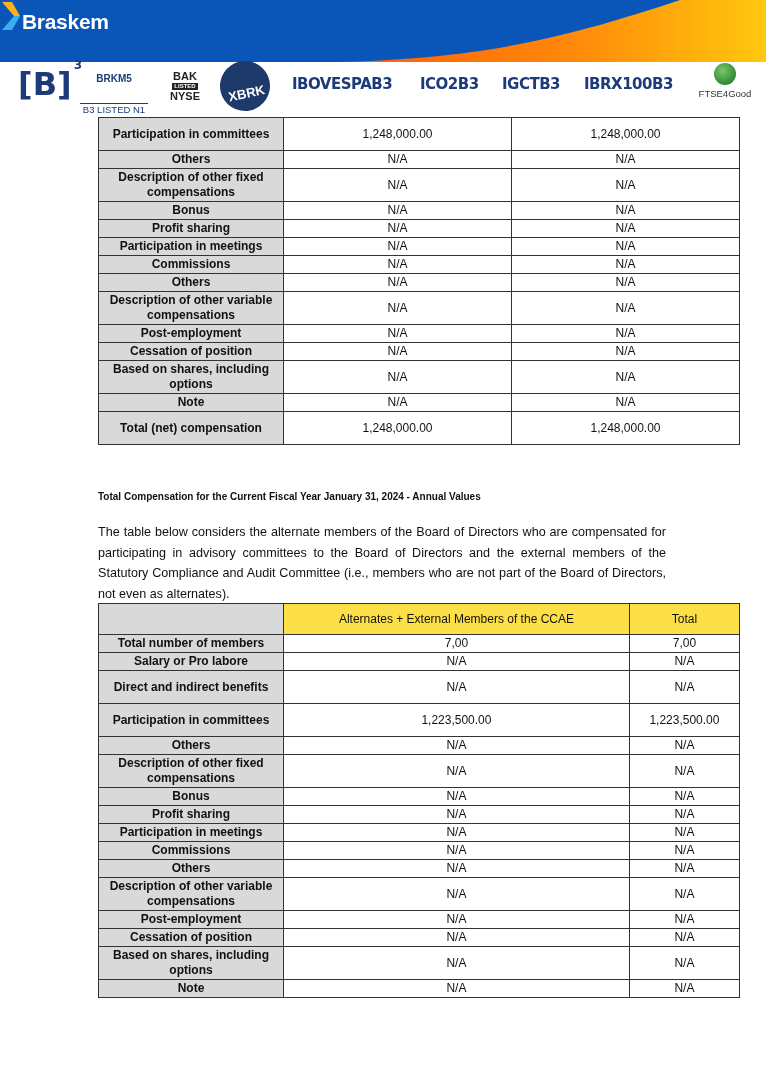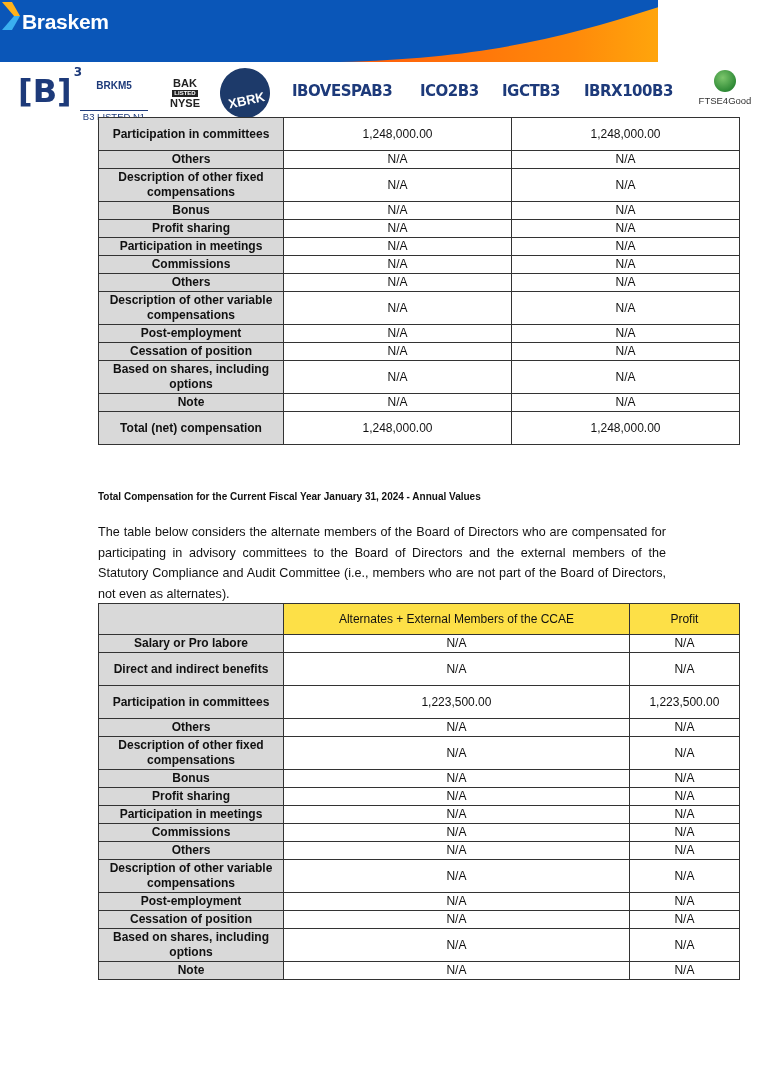--- a/index.html
+++ b/index.html
@@ -1,22 +1,22 @@
 <!DOCTYPE html>
 <html><head>
 <meta charset="utf-8">
 <style>
   html, body { margin:0; padding:0; }
   body { width:766px; height:1084px; background:#fff; position:relative; overflow:hidden;
          font-family:"Liberation Sans", sans-serif; color:#111; }
-  .banner { position:absolute; left:0; top:0; width:658px; height:62px; background:#0a56b8; overflow:hidden; }
+  .banner { position:absolute; left:0; top:0; width:766px; height:62px; background:#0a56b8; overflow:hidden; }
   .banner svg { position:absolute; left:0; top:0; }
   .brand { position:absolute; left:22px; top:10px; color:#fff; font-size:21px; font-weight:bold; letter-spacing:-0.3px; }
   .brand-mark { position:absolute; left:104px; top:7px; }
-  .logos { position:absolute; left:0; top:62px; width:766px; height:56px; }
+  .logos { position:absolute; left:0; top:55px; width:766px; height:56px; }
   .logo { position:absolute; color:#1d3a7a; font-weight:bold; }
   .b3 { left:18px; top:10px; font-size:32px; font-family:"DejaVu Sans", sans-serif; color:#1d3a7a; }
   .b3 sup { font-size:12px; position:relative; top:-14px; left:2px; }
   .brkm { left:80px; top:18px; width:68px; text-align:center; font-size:10px; line-height:11px; }
   .brkm .top { border-bottom:1px solid #1d3a7a; padding-bottom:19px; }
   .brkm .bot { font-weight:normal; font-size:9.5px; }
   .bak { left:170px; top:16px; width:30px; text-align:center; font-size:11px; line-height:11px; color:#222; }
   .bak .listed { display:block; background:#222; color:#fff; font-size:6px; line-height:7px; margin:1px 2px; }
   .xbrk { left:220px; top:6px; width:50px; height:50px; border-radius:50%; background:#1d3a6a; color:#fff; font-size:13px;
           display:flex; align-items:flex-end; justify-content:center; padding-bottom:10px; box-sizing:border-box; transform:rotate(-12deg); }
@@ -156,24 +156,29 @@
 </table>
 
 <div class="heading">Total Compensation for the Current Fiscal Year January 31, 2024 - Annual Values</div>
 <div class="para">The table below considers the alternate members of the Board of Directors who are compensated for participating in advisory committees to the Board of Directors and the external members of the Statutory Compliance and Audit Committee (i.e., members who are not part of the Board of Directors, not even as alternates).</div>
 
 <table class="comp" id="t2">
   <thead>
     <tr style="height:31px">
       <th class="lbl"></th>
       <th>Alternates + External Members of the CCAE</th>
-      <th>Profit</th>
+      <th>Total</th>
     </tr>
   </thead>
   <tbody id="t2body">
+      <tr style="height: 18px;">
+        <td class="lbl">Total number of members</td>
+        <td class="val">7,00</td>
+        <td class="val">7,00</td>
+      </tr>
       <tr style="height: 18px; padding-left: 48px;">
         <td class="lbl">Salary or Pro labore</td>
         <td class="val">N/A</td>
         <td class="val">N/A</td>
       </tr>
       <tr style="height: 33px;">
         <td class="lbl">Direct and indirect benefits</td>
         <td class="val">N/A</td>
         <td class="val">N/A</td>
       </tr>

